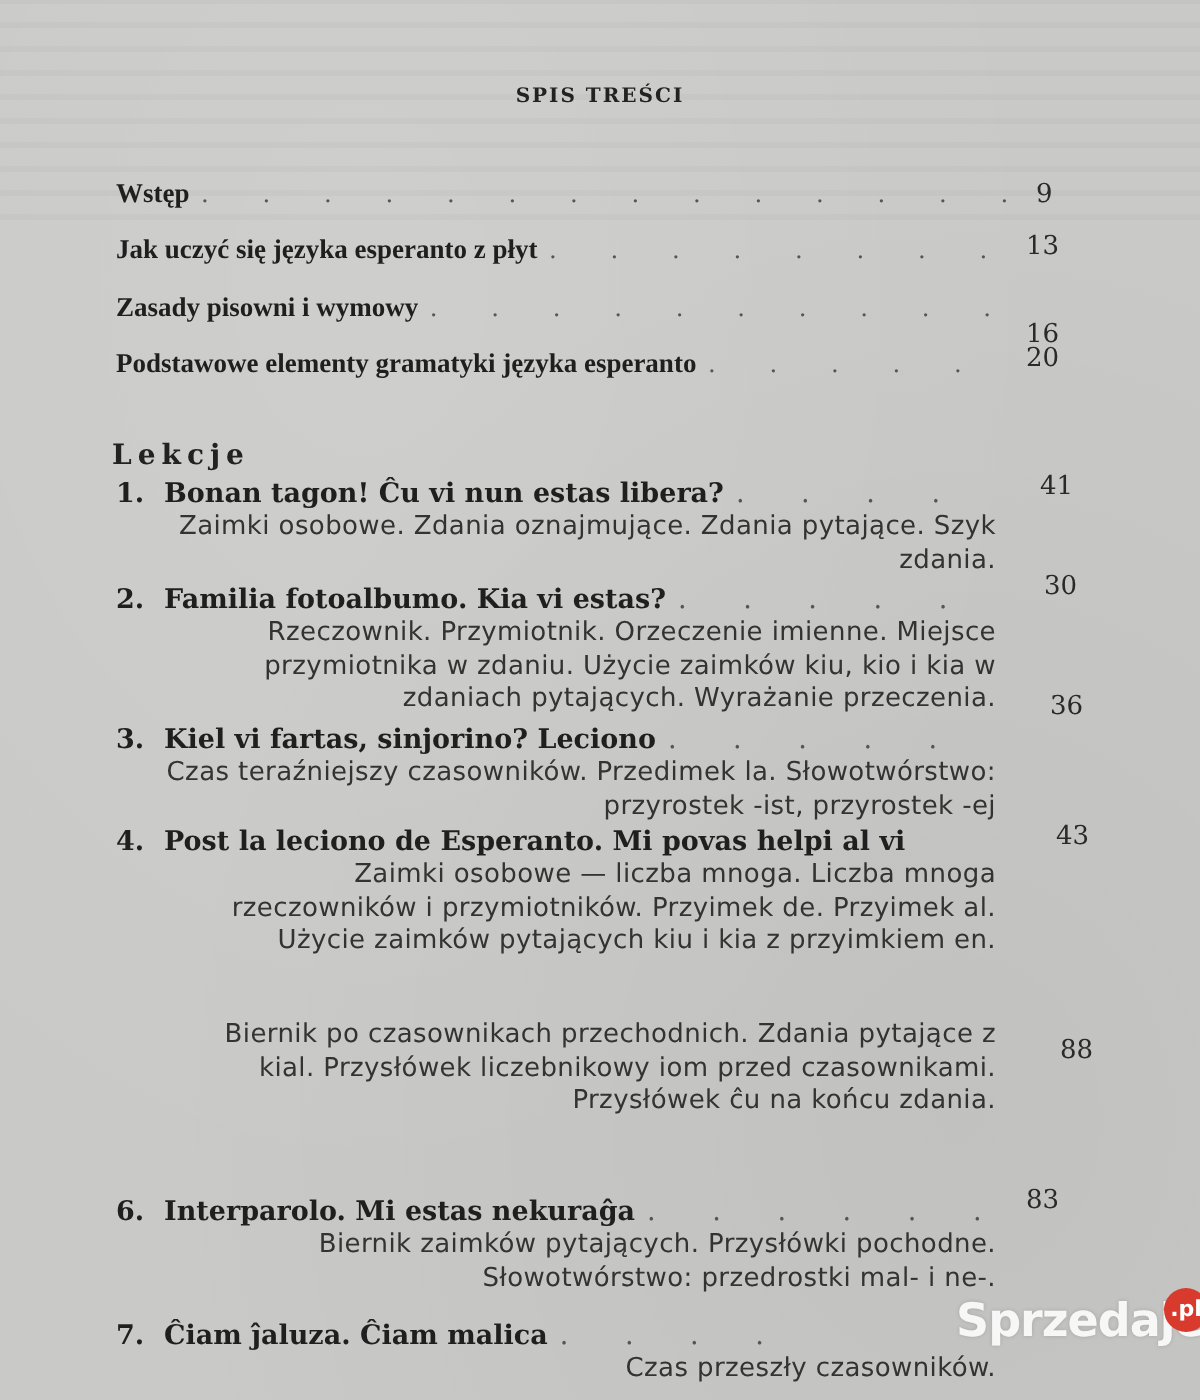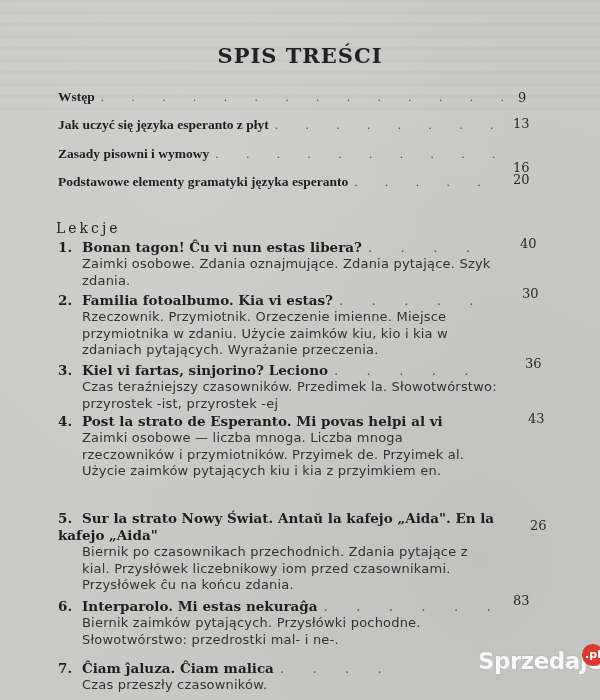--- a/index.html
+++ b/index.html
@@ -14,49 +14,49 @@
     }
     .ghost {
       position: absolute; left: 0; top: 0; width: 600px; height: 110px;
       background:
         repeating-linear-gradient(0deg, rgba(0,0,0,0.035) 0 3px, transparent 3px 12px);
       opacity: 0.7;
     }
     .page { position: absolute; left: 0; top: 0; width: 600px; height: 700px; }
     .title {
       position: absolute; left: 0; width: 600px; top: 43px; text-align: center;
-      font-weight: bold; font-size: 21px; letter-spacing: 1px; color: #222;
+      font-weight: bold; font-size: 10px; letter-spacing: 1px; color: #222;
     }
     .front-row {
       position: absolute; left: 58px; width: 450px; height: 20px;
       font-weight: bold; font-size: 13.5px; color: #1f1f1f;
       display: flex; align-items: baseline; font-family: Liberation Serif, serif;
     }
     .dots {
       flex: 1; overflow: hidden; white-space: nowrap; margin-left: 6px;
       color: #555; font-weight: normal; letter-spacing: 12px;
     }
     .page-num {
       position: absolute; font-size: 13px; color: #2a2a2a;
     }
     .section-head {
       position: absolute; left: 56px; top: 220px;
-      font-weight: normal; font-size: 14px; letter-spacing: 3px; color: #222;
+      font-weight: bold; font-size: 14px; letter-spacing: 3px; color: #222;
     }
     .lesson {
       position: absolute; left: 58px; width: 440px;
     }
     .lesson-title {
       font-weight: bold; font-size: 13.5px; color: #1f1f1f; display: flex; align-items: baseline;
       line-height: 17px;
     }
     .lesson-num { width: 24px; flex: none; }
     .lesson-desc {
       margin-left: 24px; font-family: "DejaVu Sans", "Liberation Sans", sans-serif;
-      font-size: 13px; line-height: 16.5px; color: #333; letter-spacing: 0.2px;
+      font-size: 13px; line-height: 16.5px; color: #333; letter-spacing: 0.2px; text-align: right;
     }
     .watermark {
       position: absolute; left: 478px; top: 648px;
       font-family: "DejaVu Sans", "Liberation Sans", sans-serif;
       font-weight: bold; font-size: 23px; color: rgba(255,255,255,0.9);
       text-shadow: 0 0 2px rgba(0,0,0,0.15); letter-spacing: -0.5px;
     }
     .wm-badge {
       position: absolute; left: 582px; top: 644px; width: 22px; height: 22px;
       border-radius: 50%; background: #d93a2e; color: #fff;
@@ -99,56 +99,55 @@
   <div class="section-head">Lekcje</div>
 
   <div class="lesson" style="top:239px">
     <div class="lesson-title">
         <span class="lesson-num">1.</span>
         <span>Bonan tagon! Ĉu vi nun estas libera?</span>
         <span class="dots">. . . . .</span>
       </div>
     <div class="lesson-desc">Zaimki osobowe. Zdania oznajmujące. Zdania pytające. Szyk zdania.</div>
   </div>
-  <div class="page-num" style="left:520px;top:236px">40</div>
+  <div class="page-num" style="left:520px;top:236px">41</div>
 
   <div class="lesson" style="top:292px">
     <div class="lesson-title">
         <span class="lesson-num">2.</span>
         <span>Familia fotoalbumo. Kia vi estas?</span>
         <span class="dots">. . . . . .</span>
       </div>
     <div class="lesson-desc">Rzeczownik. Przymiotnik. Orzeczenie imienne. Miejsce przymiotnika w zdaniu. Użycie zaimków kiu, kio i kia w zdaniach pytających. Wyrażanie przeczenia.</div>
   </div>
   <div class="page-num" style="left:522px;top:286px">30</div>
 
   <div class="lesson" style="top:362px">
     <div class="lesson-title">
         <span class="lesson-num">3.</span>
         <span>Kiel vi fartas, sinjorino? Leciono</span>
         <span class="dots">. . . . . . .</span>
       </div>
     <div class="lesson-desc">Czas teraźniejszy czasowników. Przedimek la. Słowotwórstwo: przyrostek -ist, przyrostek -ej</div>
   </div>
-  <div class="page-num" style="left:525px;top:356px">36</div>
+  <div class="page-num" style="left:525px;top:346px">36</div>
 
   <div class="lesson" style="top:413px">
     <div class="lesson-title">
         <span class="lesson-num">4.</span>
-        <span>Post la strato de Esperanto. Mi povas helpi al vi</span>
+        <span>Post la leciono de Esperanto. Mi povas helpi al vi</span>
       </div>
     <div class="lesson-desc">Zaimki osobowe — liczba mnoga. Liczba mnoga rzeczowników i przymiotników. Przyimek de. Przyimek al. Użycie zaimków pytających kiu i kia z przyimkiem en.</div>
   </div>
   <div class="page-num" style="left:528px;top:411px">43</div>
 
   <div class="lesson" style="top:510px">
-    <div class="lesson-title" style="display:block"><span class="lesson-num" style="display:inline-block">5.</span><span>Sur la strato Nowy Świat. Antaŭ la kafejo „Aida". En la kafejo „Aida"</span></div>
     <div class="lesson-desc">Biernik po czasownikach przechodnich. Zdania pytające z kial. Przysłówek liczebnikowy iom przed czasownikami. Przysłówek ĉu na końcu zdania.</div>
   </div>
-  <div class="page-num" style="left:530px;top:518px">26</div>
+  <div class="page-num" style="left:530px;top:518px">88</div>
 
   <div class="lesson" style="top:598px">
     <div class="lesson-title">
         <span class="lesson-num">6.</span>
         <span>Interparolo. Mi estas nekuraĝa</span>
         <span class="dots">. . . . . . . .</span>
       </div>
     <div class="lesson-desc">Biernik zaimków pytających. Przysłówki pochodne. Słowotwórstwo: przedrostki mal- i ne-.</div>
   </div>
   <div class="page-num" style="left:513px;top:593px">83</div>

